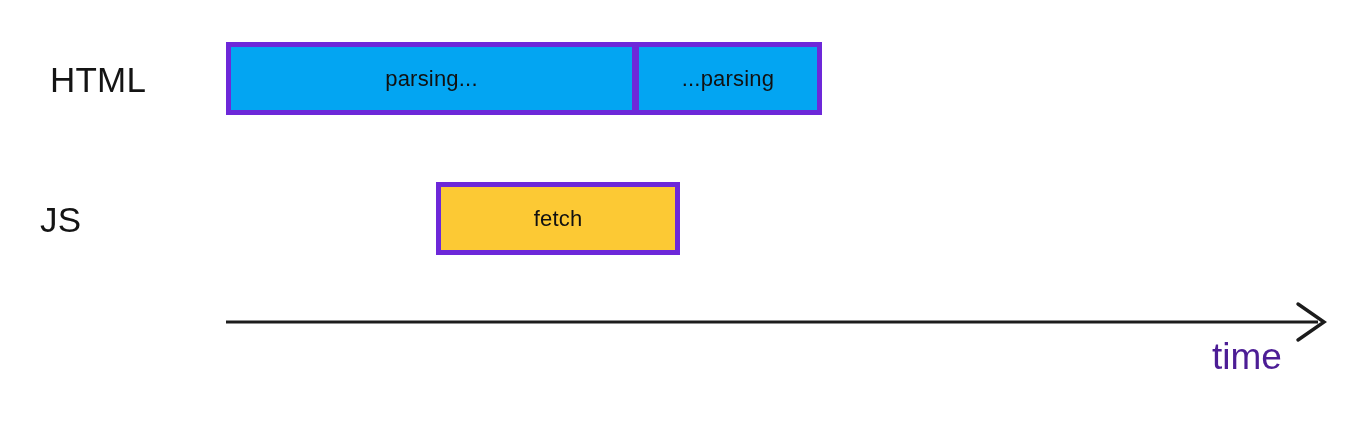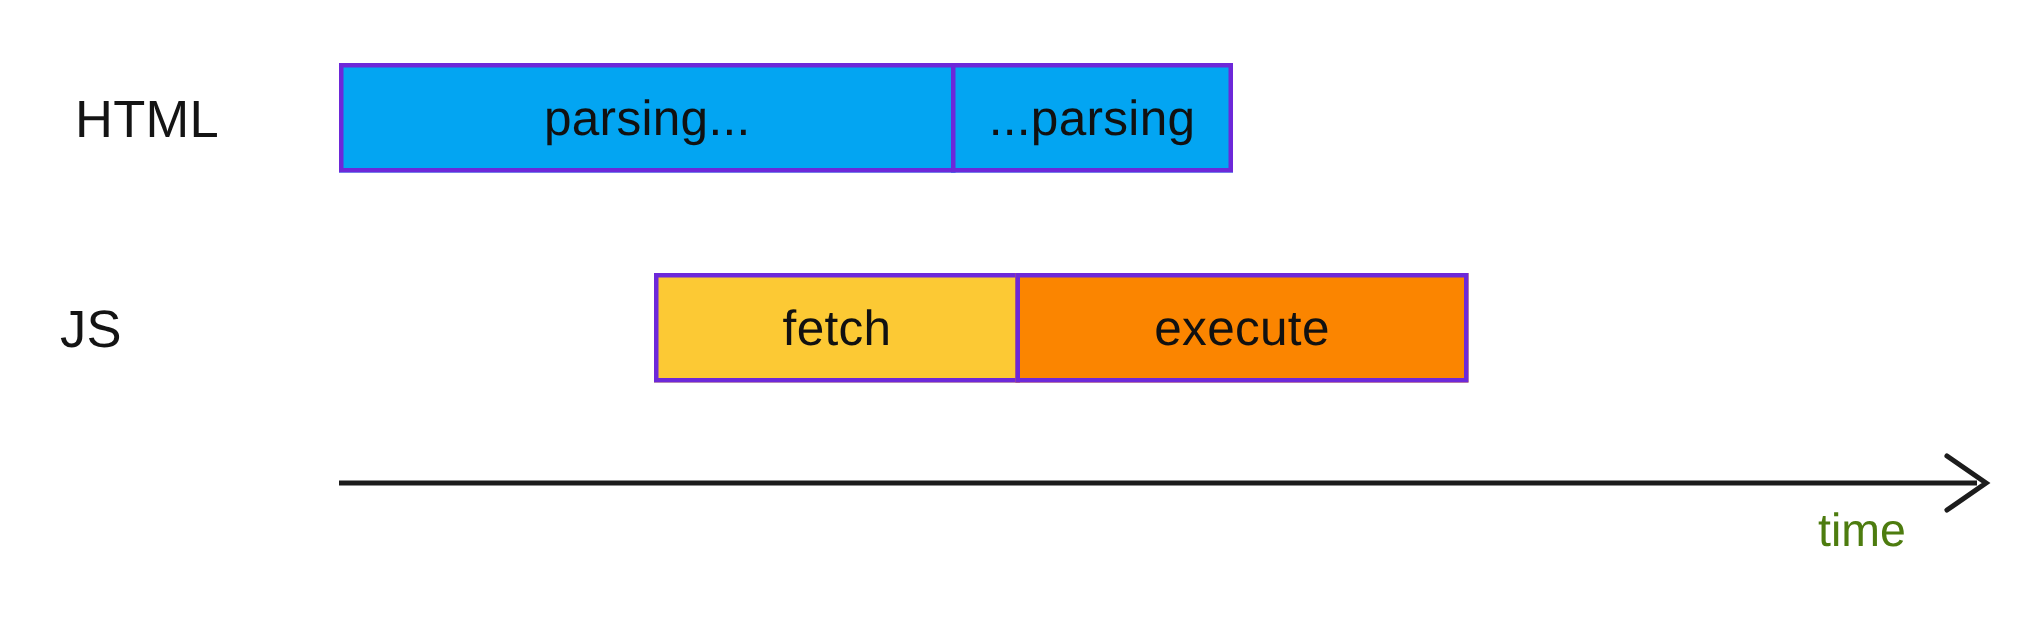--- a/index.html
+++ b/index.html
@@ -39,26 +39,26 @@
     position: absolute;
     display: flex;
     height: 73px;
     box-sizing: border-box;
   }
   #track-html { left: 226px; top: 42px; }
   #track-js   { left: 436px; top: 182px; }
 
   .seg {
     box-sizing: border-box;
-    border: 3px solid #6d28d9;
+    border: 5px solid #6d28d9;
     margin-right: -3px;
     display: flex;
     align-items: center;
     justify-content: center;
-    font-size: 33px;
+    font-size: 22px;
     line-height: 1;
     color: #111111;
     white-space: nowrap;
     letter-spacing: 0.2px;
   }
   .seg:last-child { margin-right: 0; }
 
   .seg-parsing-start { width: 411px; }
   .seg-blocked       { width: 302px; }
   .seg-parsing-end   { width: 188px; }
@@ -75,43 +75,42 @@
     overflow: visible;
   }
   #time-axis svg {
     display: block;
     overflow: visible;
   }
   #time-caption {
     position: absolute;
     left: 1212px;
     top: 338px;
-    font-size: 31px;
+    font-size: 37px;
     line-height: 1;
-    color: #4d7c0f;
+    color: #4c1d95;
     white-space: nowrap;
   }
 </style>
 </head>
 <body>
 
 <div class="stage">
 
   <div class="row-label" id="label-html">HTML</div>
 
   <div class="track" id="track-html">
     <div class="seg seg-parsing-start" style="background:#03A5F2;">parsing...</div>
     <div class="seg seg-parsing-end" style="background:#03A5F2;">...parsing</div>
   </div>
 
   <div class="row-label" id="label-js">JS</div>
 
   <div class="track" id="track-js">
     <div class="seg seg-fetch" style="background:#FCC934;">fetch</div>
-    <div class="seg seg-execute" style="background:#FB8500;">execute</div>
   </div>
 
   <div id="time-axis">
     <svg width="1120" height="56" viewBox="0 0 1120 56" xmlns="http://www.w3.org/2000/svg">
       <line x1="6" y1="26" x2="1098" y2="26" stroke="#1c1c1c" stroke-width="3.2" stroke-linecap="butt"></line>
       <polyline points="1078,8 1104,26 1078,44" fill="none" stroke="#1c1c1c" stroke-width="3.4" stroke-linecap="round" stroke-linejoin="miter"></polyline>
     </svg>
   </div>
 
   <div id="time-caption">time</div>

